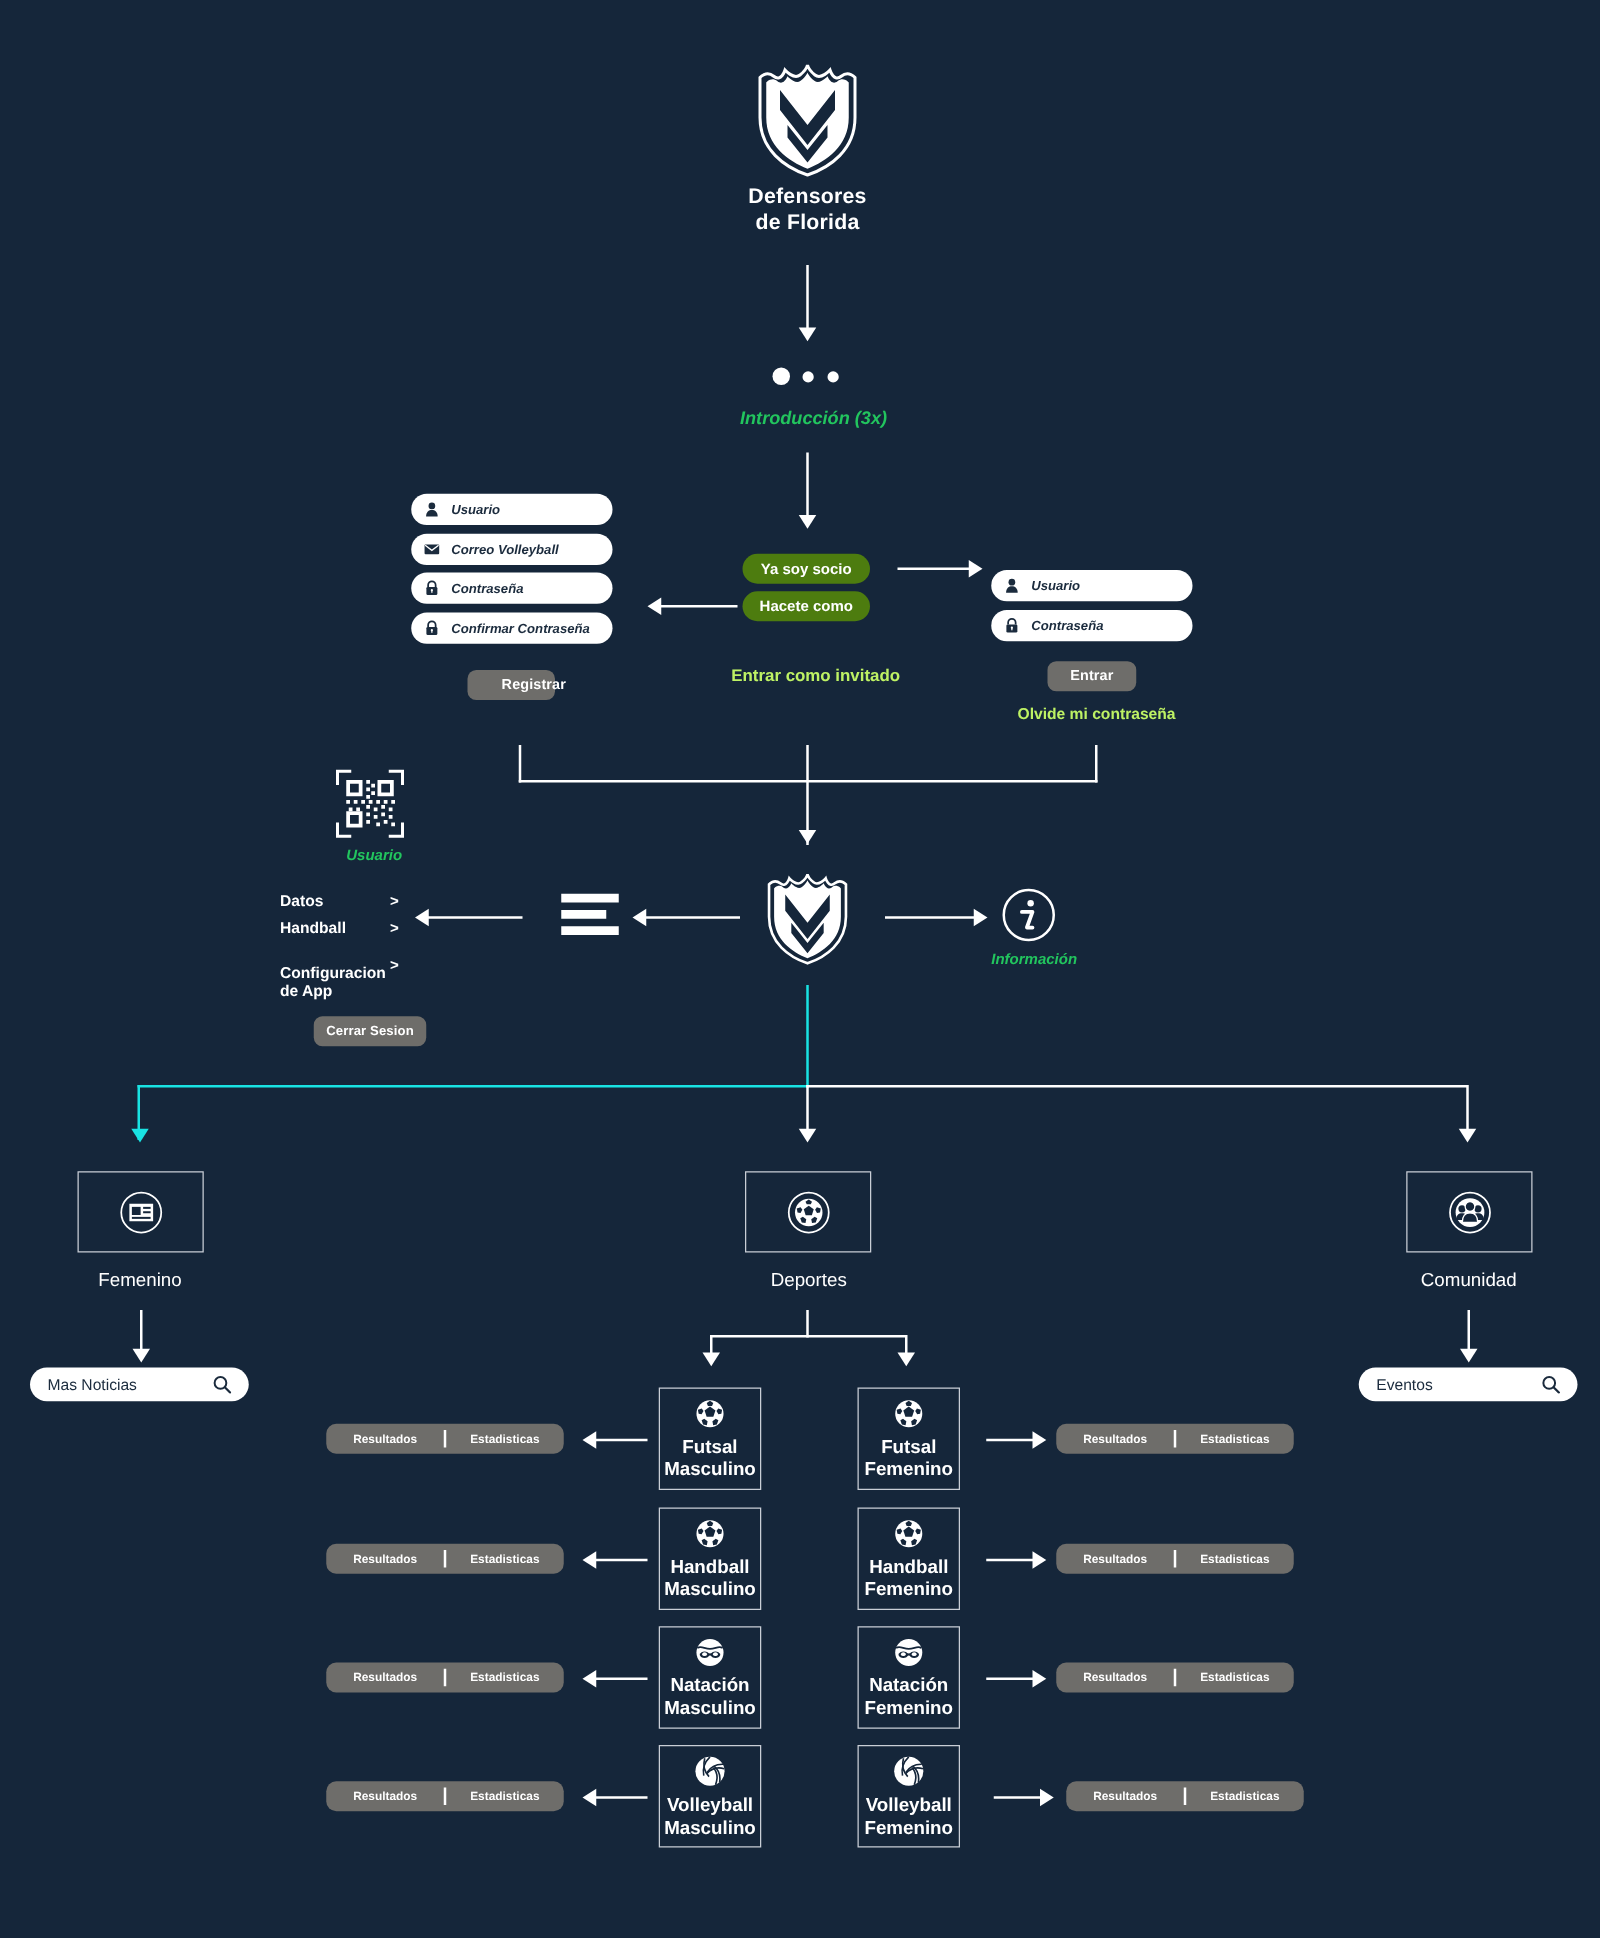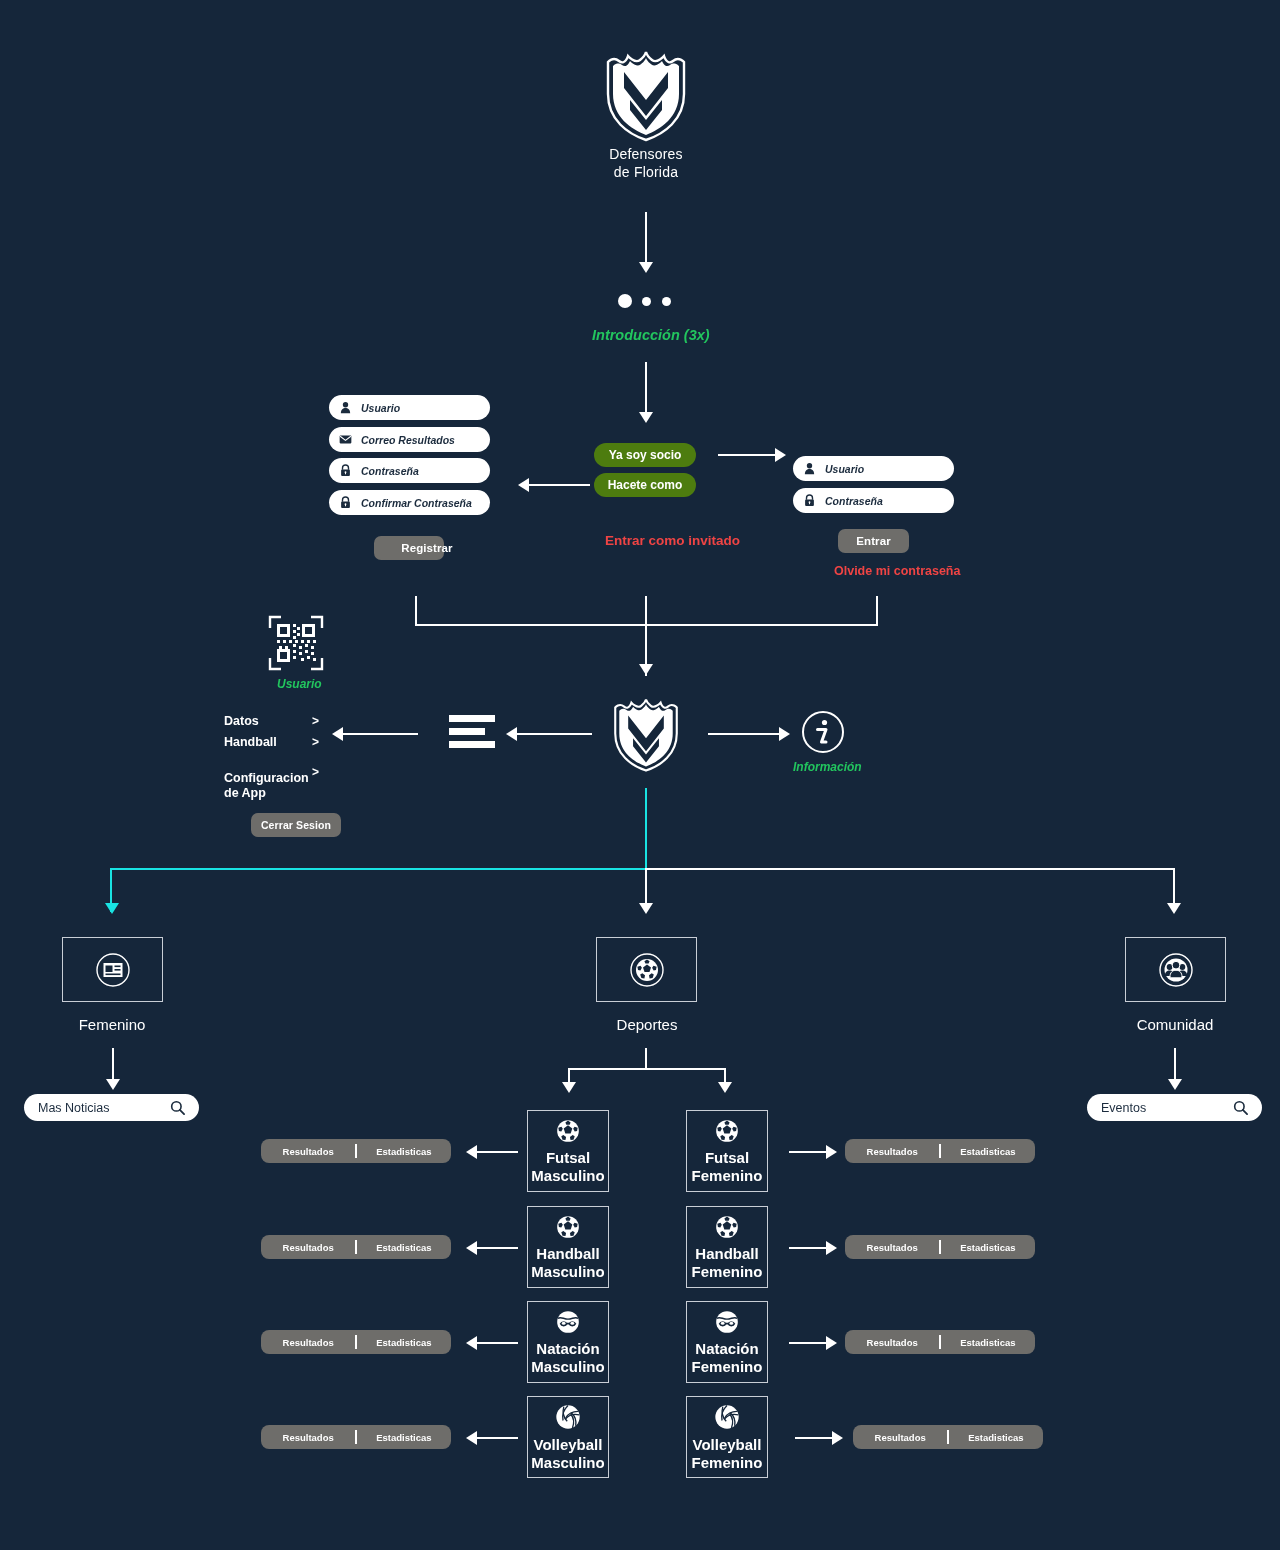--- a/index.html
+++ b/index.html
@@ -16,22 +16,22 @@
     height: 1550px;
     background: #15263a;
   }
   .abs { position: absolute; }
 
   
   .shield-wrap { position: absolute; }
   .brand-title {
     position: absolute;
     color: #fff;
-    font-size: 14px;
-    font-weight: normal;
+    font-size: 17px;
+    font-weight: bold;
     text-align: center;
     line-height: 1.25;
     letter-spacing: .2px;
   }
 
   
   .line-v { position: absolute; background: #fff; width: 2px; }
   .line-h { position: absolute; background: #fff; height: 2px; }
   .line-v.cy { background: #19e3e3; }
   .line-h.cy { background: #19e3e3; }
@@ -107,25 +107,24 @@
   .caption-italic {
     position: absolute;
     color: #22c55e;
     font-style: italic;
     font-weight: bold;
     font-size: 14.5px;
     white-space: nowrap;
   }
   .label-bold {
     position: absolute;
-    color: #ef4444;
+    color: #bef264;
     font-weight: bold;
     font-size: 12.5px;
     white-space: nowrap;
-    margin-left: 20px;
   }
 
   
   .burger { position: absolute; width: 46px; }
   .burger span { display: block; background: #fff; height: 7px; margin-bottom: 6px; }
   .burger span:nth-child(2) { width: 36px; }
   .burger span:nth-child(3) { margin-bottom: 0; }
 
   
   .menu-row {
@@ -271,21 +270,21 @@
     </span>
     <span class="ph">Usuario</span>
   </div>
   <div class="pill-input" style="left:329px; top:427px; width:161px;">
     <span class="pill-icon">
       <svg viewBox="0 0 16 16" width="13" height="13">
           <rect x="0.8" y="3.2" width="14.4" height="9.6" rx="1" fill="#1b2b3d"></rect>
           <path d="M1.4 4 L8 9 L14.6 4" fill="none" stroke="#ffffff" stroke-width="1.3"></path>
         </svg>
     </span>
-    <span class="ph">Correo Resultados</span>
+    <span class="ph">Correo Volleyball</span>
   </div>
   <div class="pill-input" style="left:329px; top:458px; width:161px;">
     <span class="pill-icon">
       <svg viewBox="0 0 16 16" width="13" height="13">
           <path d="M4.3 7 V5 a3.7 3.7 0 0 1 7.4 0 V7" fill="none" stroke="#1b2b3d" stroke-width="1.7"></path>
           <rect x="2.6" y="6.8" width="10.8" height="8" rx="1.3" fill="#1b2b3d"></rect>
           <circle cx="8" cy="10" r="1.1" fill="#ffffff"></circle>
           <rect x="7.4" y="10" width="1.2" height="2.6" fill="#ffffff"></rect>
         </svg>
     </span>

